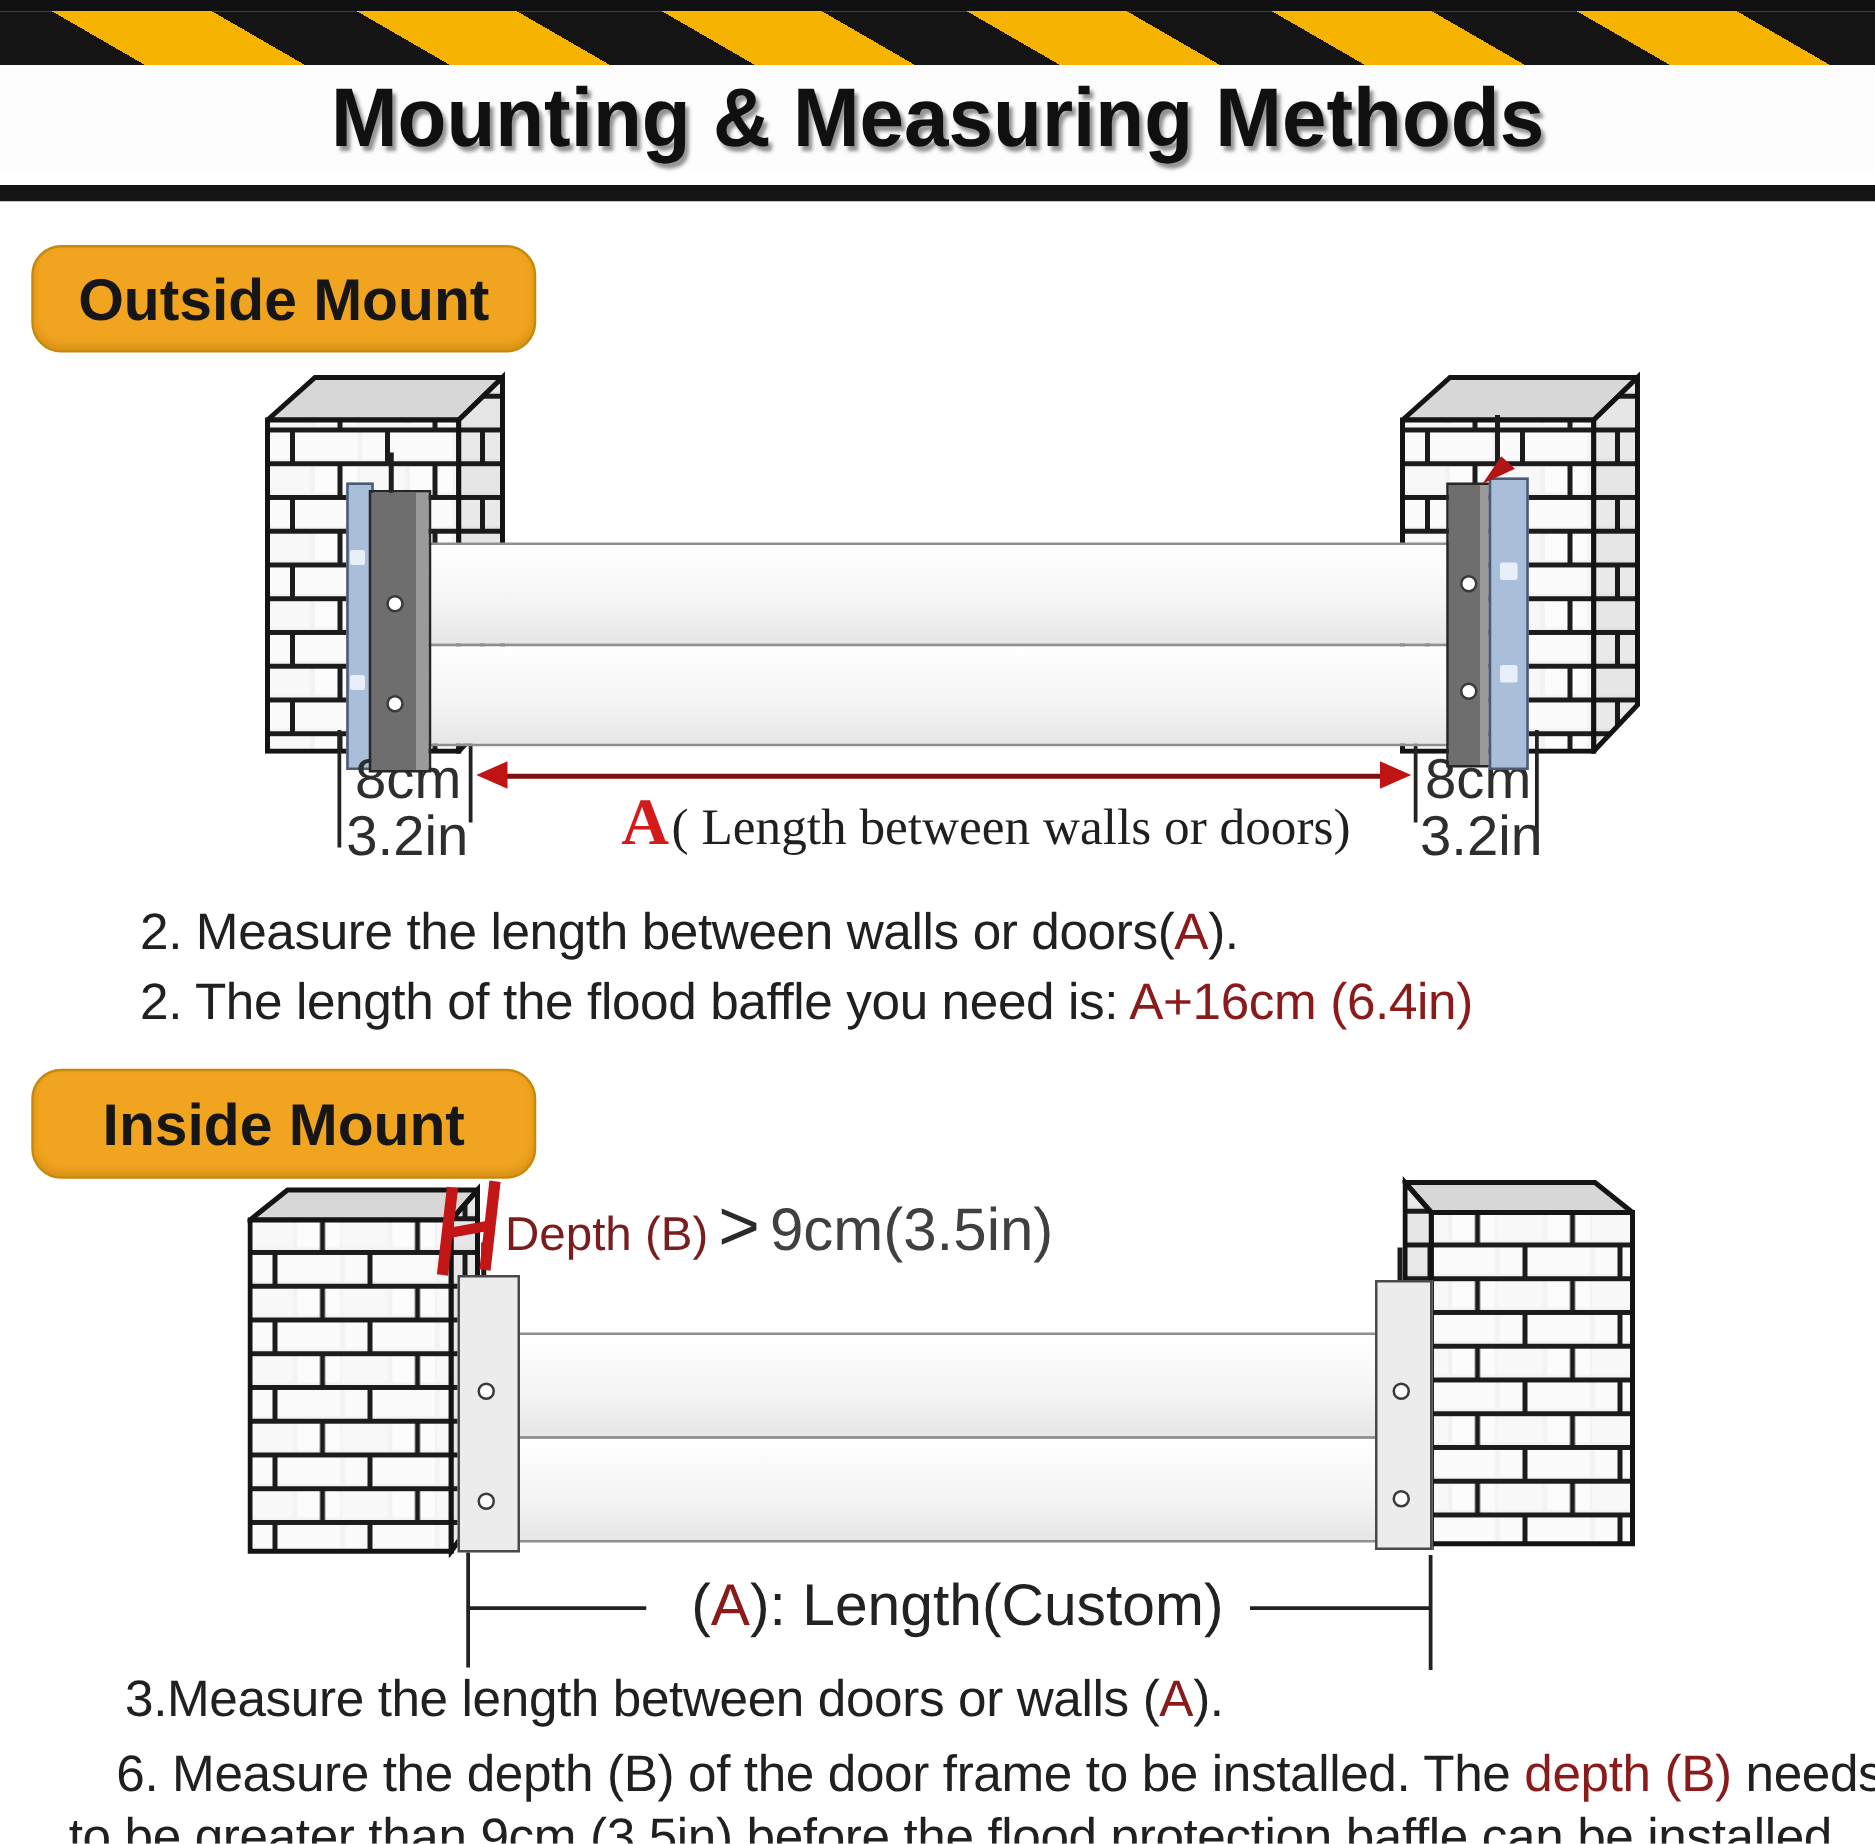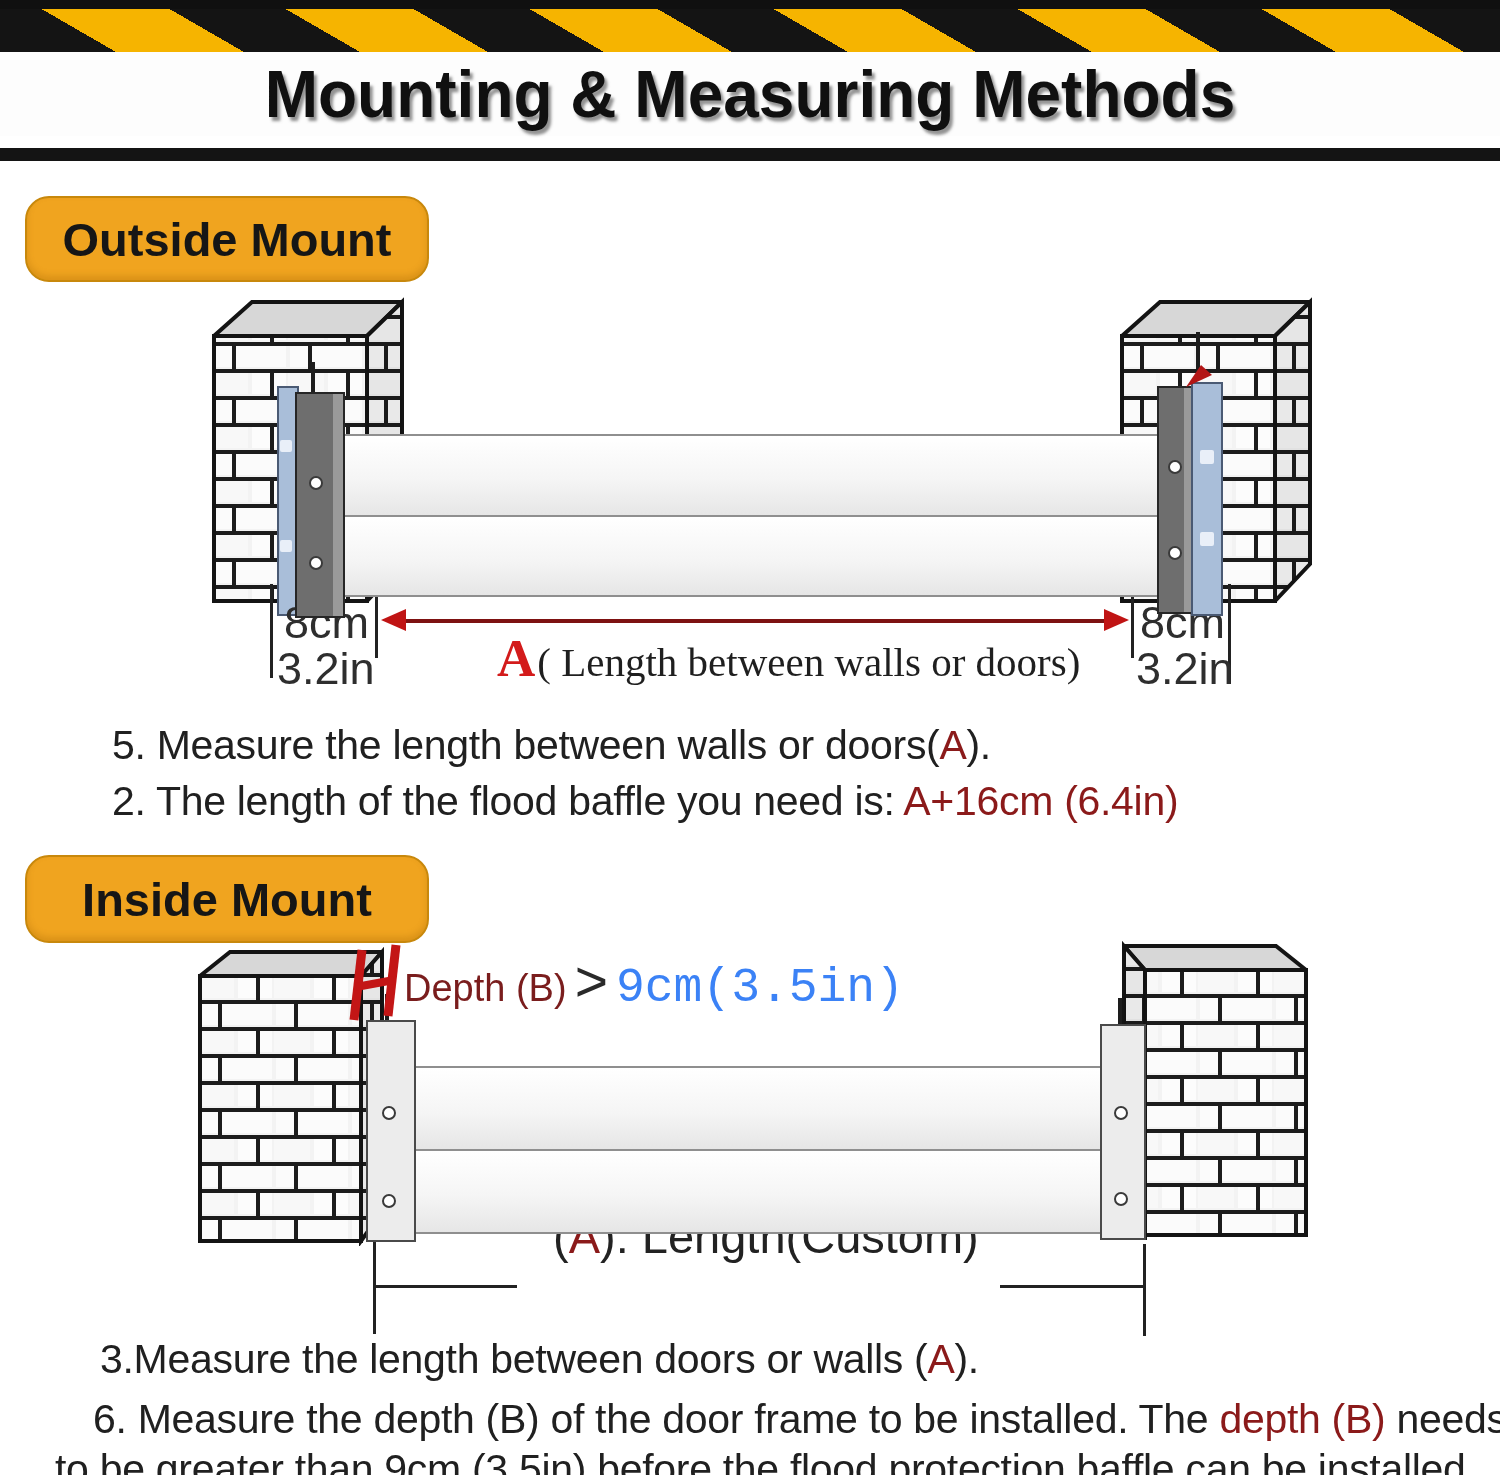--- a/index.html
+++ b/index.html
@@ -67,21 +67,21 @@
   .ah-left{left:0;border-right:25px solid var(--highlight_red,#c01414);}
   .ah-right{right:0;border-left:25px solid var(--highlight_red,#c01414);}
 
   .meas-text{font-size:45px;color:#2e2e2e;white-space:nowrap;}
   .arrow-label{white-space:nowrap;font-size:41px;color:#1f1f1f;}
   .arrow-label .big-a{font-size:53px;font-weight:bold;color:#d31b1b;margin-right:2px;}
 
   .depth-label{display:flex;align-items:baseline;white-space:nowrap;}
   .depth-pre{font-size:38px;color:#7a1d1d;}
   .depth-gt{font-size:57px;color:#2a2a2a;margin:0 8px;}
-  .depth-val{font-size:48px;color:#3b82f6;font-family:Liberation Mono, monospace;}
+  .depth-val{font-size:48px;color:#404040;}
 
   .len-label{font-size:47px;color:#222222;white-space:nowrap;}
   .maroon{color:#8b1a1a;}
 
   
   .steps{font-size:41px;color:#202020;letter-spacing:-0.3px;line-height:1.22;white-space:nowrap;}
   .steps .hl{color:#8b1a1a;}
 </style>
 </head>
 <body>
@@ -175,21 +175,21 @@
   <div class="abs meas-text" style="left:284px;top:597px;">8cm</div>
   <div class="abs meas-text" style="left:277px;top:643px;">3.2in</div>
   <div class="abs meas-text" style="left:1140px;top:597px;">8cm</div>
   <div class="abs meas-text" style="left:1136px;top:643px;">3.2in</div>
 
   <div class="abs arrow-label" style="left:497px;top:628px;font-family:Liberation Serif, serif;">
     <span class="big-a">A</span><span>( Length between walls or doors)</span>
   </div>
 
   <div class="abs steps" style="left:112px;top:720px;">
-    <div><span>5. Measure the length between walls or doors(</span><span class="hl">A</span><span>).</span></div>
+    <div><span>2. Measure the length between walls or doors(</span><span class="hl">A</span><span>).</span></div>
     <div style="margin-top:6px;"><span>2. The length of the flood baffle you need is: </span><span class="hl">A+16cm (6.4in)</span></div>
   </div>
 
   <div class="abs badge badge-inside">
     <span>Inside Mount</span>
   </div>
 
   <svg class="abs pillar" style="left:198px;top:946px;" width="186" height="300" viewBox="0 0 186 300">
     <defs>
       <pattern id="p3" width="76" height="54" patternUnits="userSpaceOnUse">
@@ -248,21 +248,21 @@
   </div>
 
   <div class="abs pin" style="left:1118px;top:998px;width:4px;height:28px;"></div>
   <div class="abs bracket-light" style="left:1100px;top:1024px;width:42px;height:212px;z-index:4;">
     <span class="hole" style="left:12px;top:80px;"></span>
     <span class="hole" style="left:12px;top:166px;"></span>
   </div>
 
   <div class="abs tick" style="left:373px;top:1238px;height:96px;"></div>
   <div class="abs mline" style="left:375px;top:1285px;width:142px;"></div>
-  <div class="abs len-label" style="left:553px;top:1209px;">
+  <div class="abs len-label" style="left:553px;top:1256px;">
     <span>(</span><span class="maroon">A</span><span>): Length(Custom)</span>
   </div>
   <div class="abs mline" style="left:1000px;top:1285px;width:145px;"></div>
   <div class="abs tick" style="left:1143px;top:1244px;height:92px;"></div>
 
   <div class="abs steps" style="left:55px;top:1334px;">
     <div style="padding-left:45px;"><span>3.Measure the length between doors or walls (</span><span class="hl">A</span><span>).</span></div>
     <div style="padding-left:38px;margin-top:10px;"><span>6. Measure the depth (B) of the door frame to be installed. The </span><span class="hl">depth (B)</span><span> needs</span></div>
     <div><span>to be greater than 9cm (3.5in) before the flood protection baffle can be installed.</span></div>
   </div>

